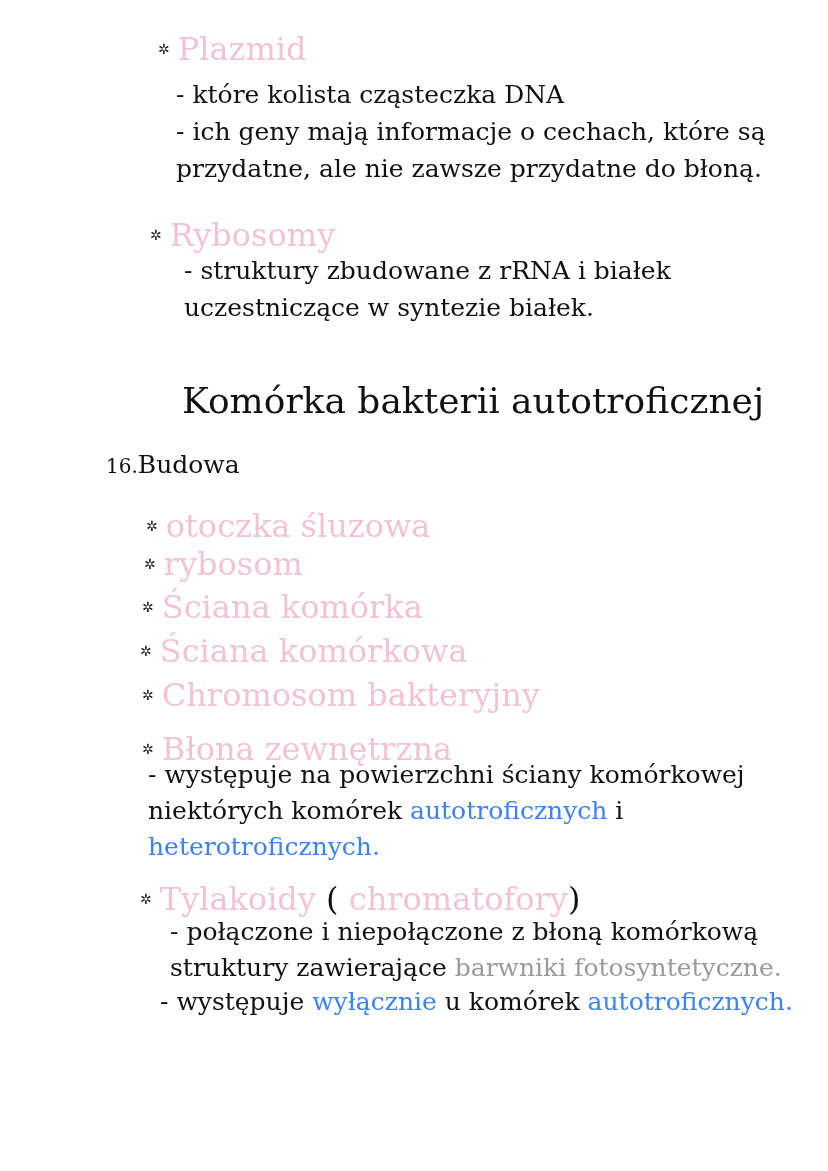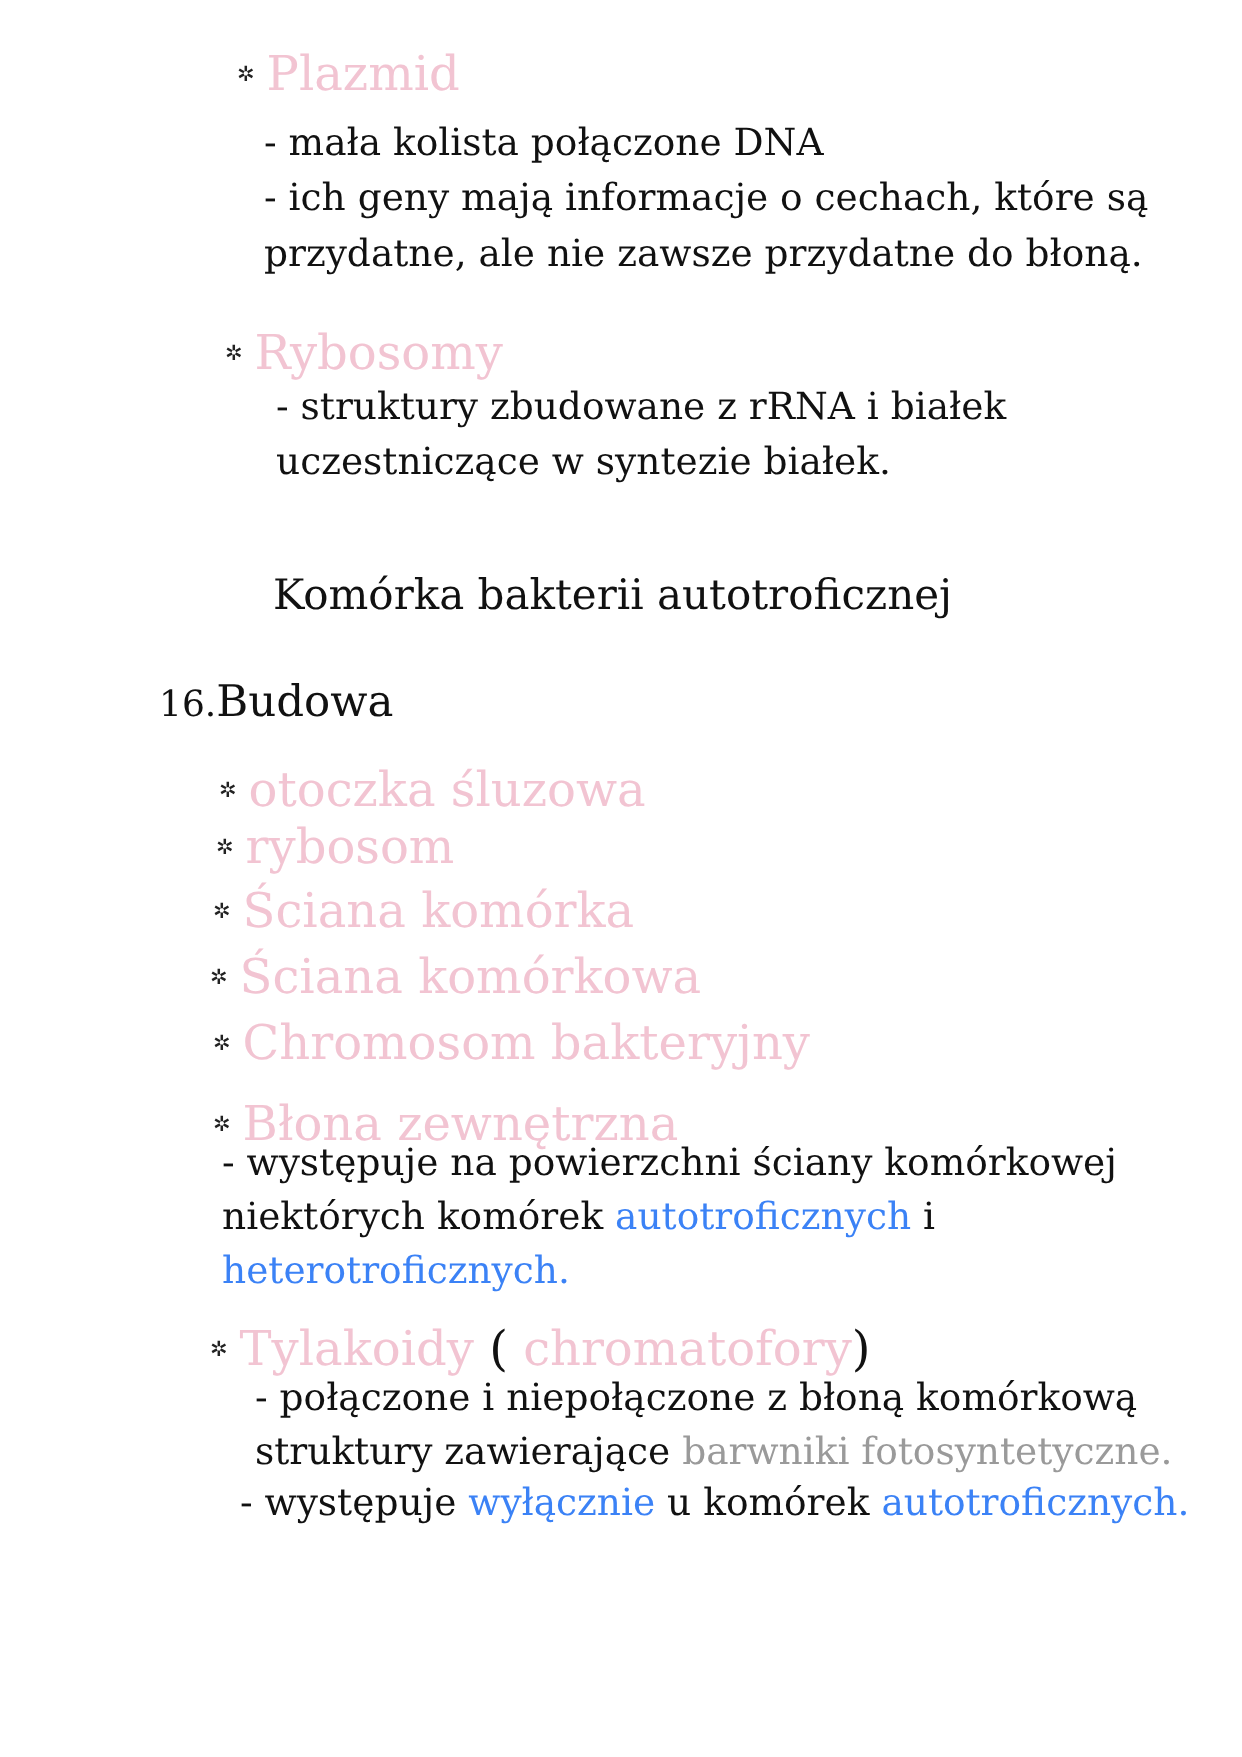--- a/index.html
+++ b/index.html
@@ -5,42 +5,42 @@
   html, body { margin: 0; padding: 0; background: #ffffff; }
   body { width: 828px; height: 1171px; position: relative; overflow: hidden;
          font-family: "DejaVu Serif", "Liberation Serif", serif; color: #111; }
   .abs { position: absolute; white-space: nowrap; }
   .bullet { font-size: 14px; color: #222; margin-right: 8px; position: relative; top: -6px; }
   .pink { color: #f2c4d2; }
   .gray { color: #3b82f6; }
   .lgray { color: #9a9a9a; }
   .term { font-size: 32px; }
   .body { font-size: 25px; line-height: 37px; }
-  .heading { font-size: 28px; }
+  .heading { font-size: 36px; }
 </style>
 </head>
 <body>
 
 <div class="abs" style="left:158px; top:30px;">
   <span class="bullet">✲</span><span class="term pink">Plazmid</span>
 </div>
-<div class="abs body" style="left:176px; top:76px;">- mała kolista połączone DNA</div>
+<div class="abs body" style="left:176px; top:76px;">- które kolista cząsteczka DNA</div>
 <div class="abs body" style="left:176px; top:113px;">- ich geny mają informacje o cechach, które są</div>
 <div class="abs body" style="left:176px; top:150px;">przydatne, ale nie zawsze przydatne do błoną.</div>
 
 <div class="abs" style="left:150px; top:216px;">
   <span class="bullet">✲</span><span class="term pink">Rybosomy</span>
 </div>
 <div class="abs body" style="left:184px; top:252px;">- struktury zbudowane z rRNA i białek</div>
 <div class="abs body" style="left:184px; top:289px;">uczestniczące w syntezie białek.</div>
 
 <div class="abs heading" style="left:182px; top:380px;">Komórka bakterii autotroficznej</div>
 
 <div class="abs" style="left:106px; top:450px;">
-  <span style="font-size:24px;">16.</span><span style="font-size:29px;">Budowa</span>
+  <span style="font-size:20px;">16.</span><span style="font-size:25px;">Budowa</span>
 </div>
 
 <div class="abs" style="left:146px; top:507px;">
   <span class="bullet">✲</span><span class="term pink">otoczka śluzowa</span>
 </div>
 <div class="abs" style="left:144px; top:545px;">
   <span class="bullet">✲</span><span class="term pink">rybosom</span>
 </div>
 <div class="abs" style="left:142px; top:588px;">
   <span class="bullet">✲</span><span class="term pink">Ściana komórka</span>

